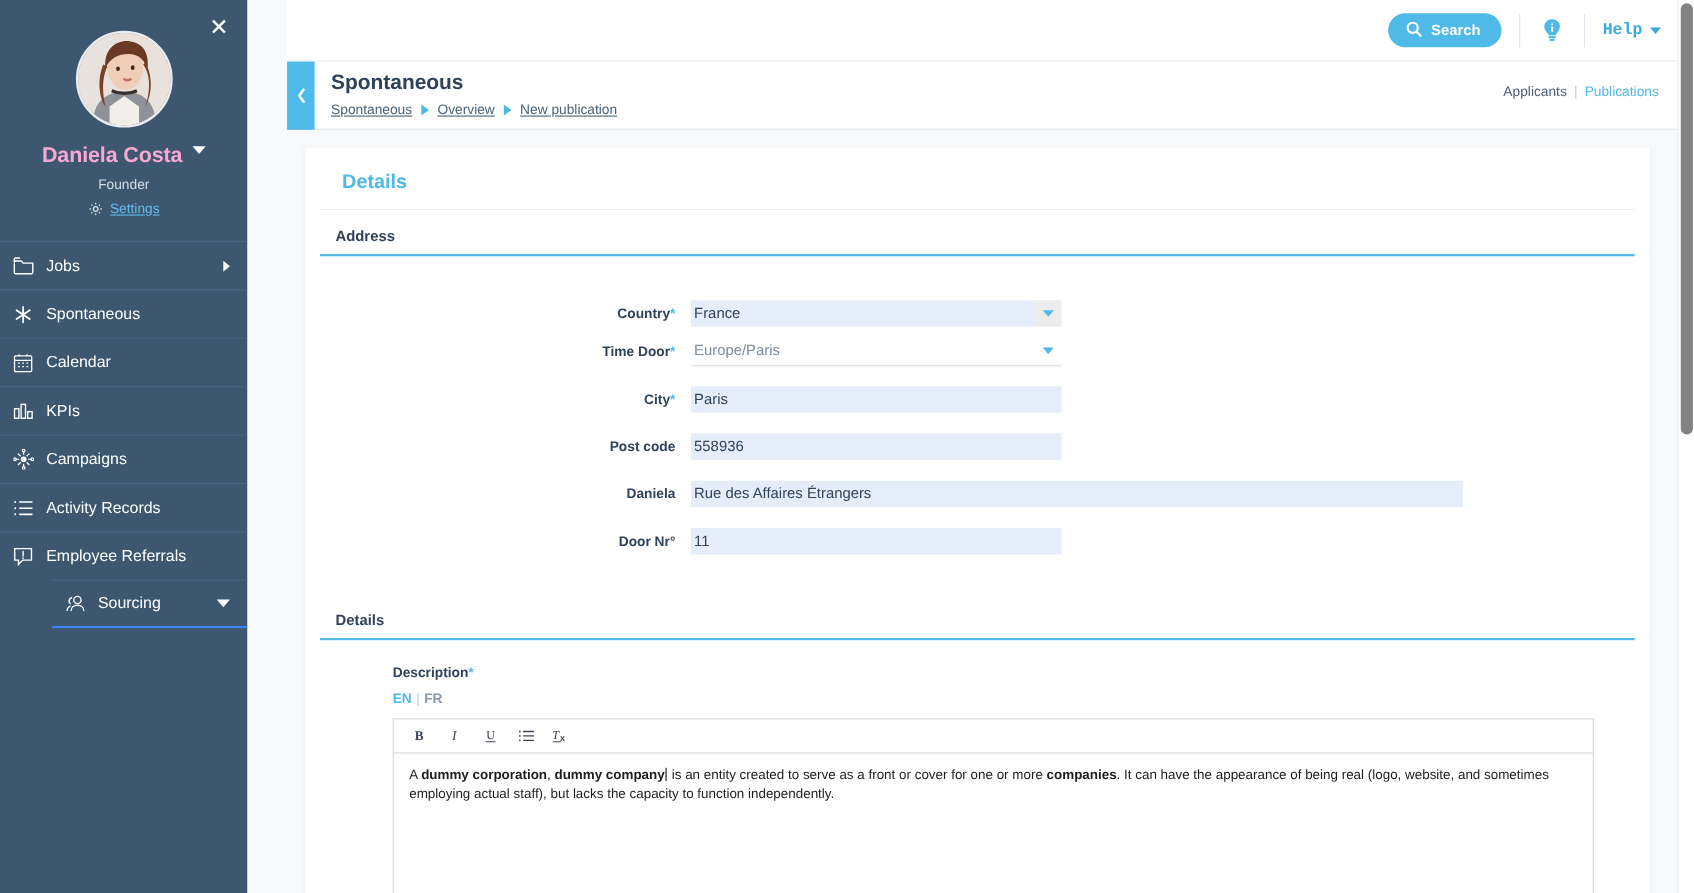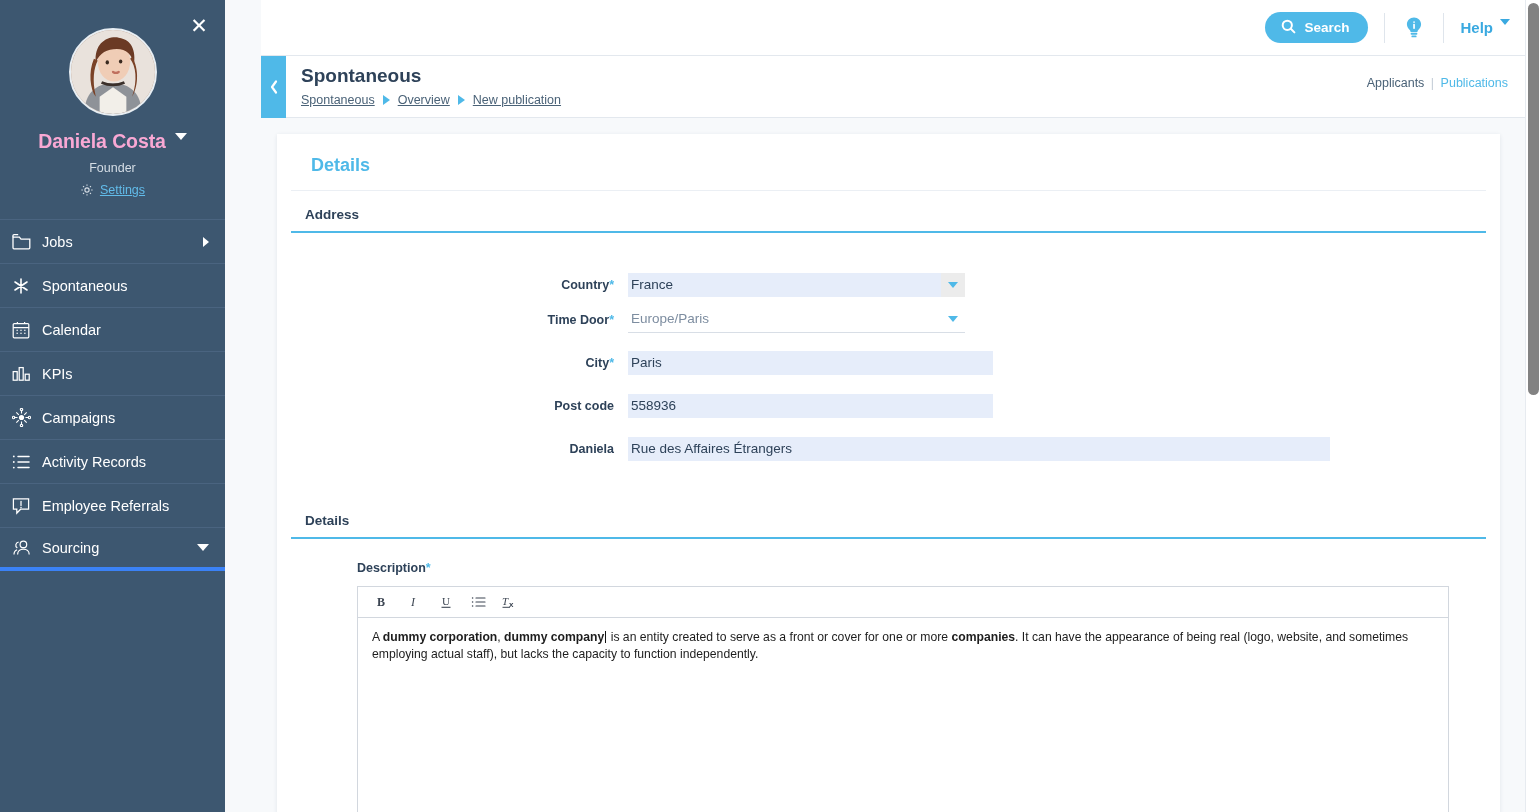--- a/index.html
+++ b/index.html
@@ -60,21 +60,21 @@
   .gear { width: 14px; height: 14px; display:block; }
 
   .sb-nav { margin-top: 22px; }
   .sb-item {
     height: 44px; display: flex; align-items: center;
     padding: 0 16px 0 12px;
     border-top: 1px solid #4a6480;
     font-size: 14.5px; color: #ffffff;
     cursor: pointer; position: relative;
   }
-  .sb-item:last-child { border-bottom: 4px solid #3b82f6; }
+  .sb-item:last-child { border-bottom: 2px solid #3b82f6; margin-left: 47px; }
   .sb-ico { width: 30px; flex: 0 0 30px; display:flex; align-items:center; justify-content:flex-start; }
   .sb-ico svg { display:block; }
   .sb-label { flex: 1; }
   .arrow-right {
     width: 0; height: 0;
     border-top: 5px solid transparent;
     border-bottom: 5px solid transparent;
     border-left: 6px solid #ffffff;
   }
   .arrow-dn {
@@ -97,22 +97,22 @@
     display:flex; align-items:center; gap: 8px;
     background: #4fb9e8; color: #fff;
     border: none; border-radius: 17px;
     height: 31px; padding: 0 19px 0 16px;
     font-size: 13.5px; font-weight: bold; cursor: pointer;
     font-family: "Liberation Sans", sans-serif;
   }
   .vdiv { width: 1px; height: 30px; background: #dfe5ec; margin: 0 16px; }
   .bulb { width: 26px; height: 26px; cursor:pointer; display:block; }
   .help {
-    display:flex; gap: 7px;
-    color: #3aa9e0; font-size: 15px; font-weight: bold; cursor: pointer;
+    display:flex; align-items:center; gap: 7px;
+    color: #3aa9e0; font-size: 15px; font-weight: bold; cursor: pointer; font-family: Liberation Mono, monospace;
   }
   .help .c-dn {
     width:0;height:0;
     border-left:5.5px solid transparent;border-right:5.5px solid transparent;
     border-top:6.5px solid #3aa9e0;
   }
 
   .pagehead {
     background: #ffffff; border-bottom: 1px solid #e3e8ee;
     height: 62px; position: relative; display: flex; align-items: center;
@@ -173,21 +173,21 @@
   .fctl { position: relative; }
   .finput {
     height: 24px; line-height: 24px;
     background: #e6edfa;
     border: none; outline: none;
     font-size: 13.5px; color: #2e4259;
     font-family: "Liberation Sans", sans-serif;
     padding: 0 4px 0 3px;
     display: block;
   }
-  .w-std { width: 365px; }
+  .w-std { width: 337px; }
   .w-wide { width: 702px; }
   .sel-wrap { display: flex; align-items: stretch; width: 337px; }
   .sel-val {
     flex: 1; height: 24px; line-height: 24px;
     background: #e6edfa; font-size: 13.5px; color: #2e4259;
     padding-left: 3px;
   }
   .sel-val.placeholder { background: transparent; color: #7d8da0; }
   .sel-btn {
     width: 24px; flex: 0 0 24px;
@@ -493,30 +493,37 @@
             <div class="frow" style="margin-bottom:19px;">
               <div class="flabel">Post code</div>
               <div class="finput w-std">558936</div>
             </div>
 
             <div class="frow" style="margin-bottom:19px;">
               <div class="flabel">Daniela</div>
               <div class="finput w-wide">Rue des Affaires Étrangers</div>
             </div>
 
+            <div class="frow">
+              <div class="flabel">Door Nr°</div>
+              <div class="finput w-std">11</div>
+            </div>
 
           </div>
         </div>
 
         <div class="sect" style="margin-top:52px;">
           <div class="sect-head">Details</div>
 
           <div class="desc-wrap">
             <div class="desc-label"><span>Description</span><span class="req">*</span></div>
 
+            <div class="lang-row">
+              <span class="on">EN</span><span class="sep">|</span><span class="off">FR</span>
+            </div>
 
             <div class="editor">
               <div class="etoolbar">
                 <div class="ebtn">
                   <svg width="14" height="14" viewBox="0 0 14 14">
                       <text x="2" y="11" font-family="Liberation Serif, serif" font-size="12" font-weight="bold" fill="#3c4552">B</text>
                     </svg>
                 </div>
                 <div class="ebtn">
                   <svg width="14" height="14" viewBox="0 0 14 14">

